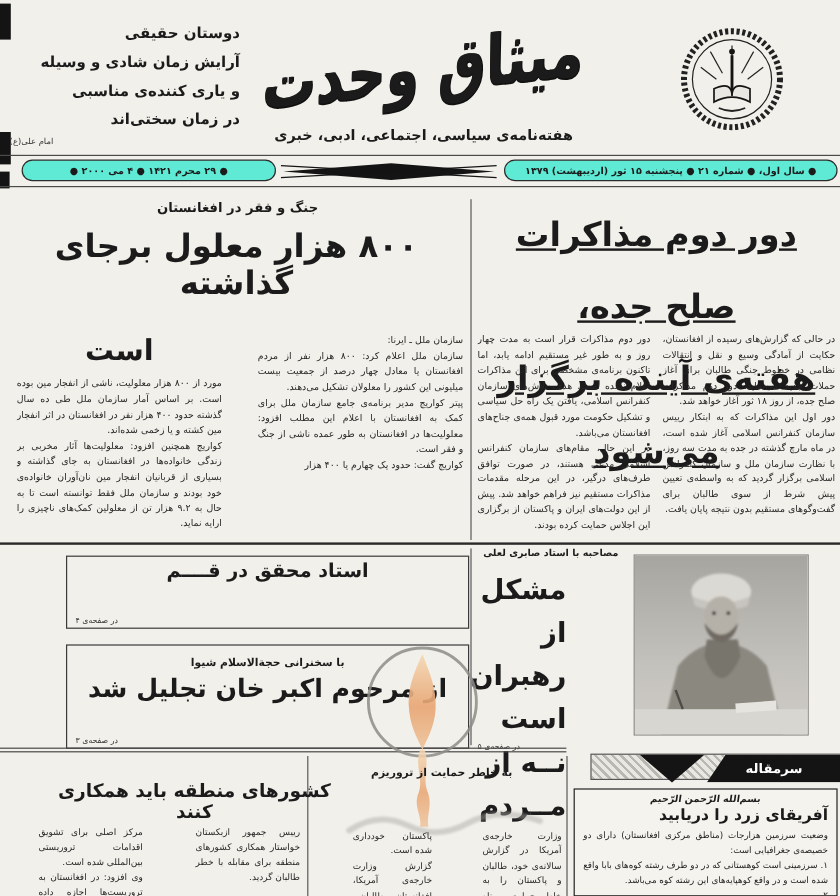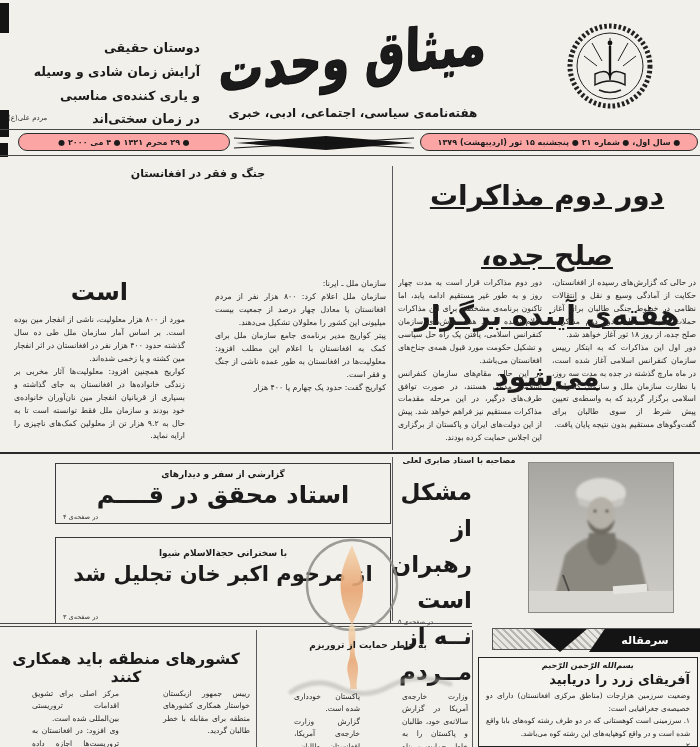--- a/index.html
+++ b/index.html
@@ -9,52 +9,52 @@
     font-family:"DejaVu Sans",sans-serif;margin:0 auto;
   }
   #page *{box-sizing:border-box;}
   .abs{position:absolute;}
 
   
   .mark{background:#141414;}
 
   
   .quote{left:14px;top:16px;width:186px;text-align:right;font-weight:bold;
-         font-size:12.5px;line-height:1.9;white-space:pre-line;margin-top:20px;}
+         font-size:12.5px;line-height:1.9;white-space:pre-line;}
   .quote-attr{left:8px;top:114px;font-size:7px;color:#333;}
   .mast-title{left:222px;top:0px;width:260px;height:112px;display:flex;align-items:center;
       justify-content:center;font-size:45px;font-weight:bold;white-space:nowrap;
       transform:rotate(-6deg) skewX(-7deg) scaleY(1.28);
       text-shadow:1px 0 0 #111, 0 1px 0 #111;}
   .mast-sub{left:228px;top:106px;width:250px;text-align:center;font-weight:bold;font-size:12px;}
   .emblem{left:566px;top:22px;width:88px;height:88px;}
 
   .hrule{background:#4a4a4a;height:1px;}
-  .datebox{height:18px;border:1px solid #2c2c2c;border-radius:9px;background:#fca5a5;
+  .datebox{height:18px;border:1px solid #2c2c2c;border-radius:9px;background:#5eead4;
      display:flex;align-items:center;justify-content:center;font-size:8px;font-weight:bold;}
 
   
   .lead-hl{left:398px;top:166px;width:298px;text-align:center;font-weight:bold;
      font-size:28px;line-height:2.15;white-space:pre-line;text-decoration:underline;}
   .kicker{font-weight:bold;text-align:center;}
   .dis-kick{left:10px;top:167px;width:376px;font-size:11px;}
   .dis-hl{left:8px;top:190px;width:378px;text-align:center;font-weight:bold;font-size:27px;}
 
   .bodytext{font-size:7.8px;line-height:1.66;text-align:justify;white-space:pre-line;
      color:#262626;}
   .cols{display:flex;gap:22px;overflow:hidden;}
   .cols > div{flex:1;overflow:hidden;}
   .subhl{text-align:center;font-weight:bold;font-size:24px;margin:0 0 8px 0;}
 
   .vrule{background:#5a5a5a;width:1px;}
 
   
   .teaser{border:1px solid #3a3a3a;background:transparent;}
   .teaser .kicker{font-size:9px;margin-top:5px;}
-  .teaser .title{text-align:center;font-weight:bold;font-size:24px;margin-top:2px;}
+  .teaser .title{text-align:center;font-weight:bold;font-size:16px;margin-top:2px;}
   .pageref{position:absolute;left:7px;bottom:2px;font-size:6.5px;color:#333;}
 
   
   .int-kick{left:396px;top:456px;width:126px;font-size:8px;font-weight:bold;text-align:center;}
   .int-lines{left:384px;top:474px;width:88px;text-align:right;font-weight:bold;
      font-size:23px;line-height:36px;white-space:pre-line;}
   .int-ref{left:398px;top:618px;font-size:6.5px;color:#333;}
   .photo{left:528px;top:462px;width:146px;height:151px;border:1px solid #8a8a86;}
 
   
@@ -68,40 +68,40 @@
      color:#fff;font-size:11px;font-weight:bold;display:flex;align-items:center;
      justify-content:center;clip-path:polygon(14% 0,100% 0,100% 100%,0 100%);}
   .edit-box{left:478px;top:657px;width:220px;height:90px;border:1.5px solid #222;
      padding:3px 7px;overflow:hidden;background:#f5f3ee;}
   .bismillah{text-align:center;font-size:8px;font-weight:bold;transform:skewX(-8deg);}
   .edit-title{text-align:right;font-weight:bold;font-size:13px;margin:2px 0 3px;}
   .edit-body{font-size:7.3px;line-height:1.72;text-align:justify;white-space:pre-line;}
 
   
   .bot-kick{font-size:9px;}
-  .bot-title{text-align:center;font-weight:bold;font-size:15.5px;}
+  .bot-title{text-align:center;font-weight:bold;font-size:15.5px;margin-left:36px;}
   .bot-body{font-size:7.5px;padding-left:32px;}
   .ghost{opacity:.45;filter:blur(1px);}
   .flame{z-index:3;pointer-events:none;}
   .over{z-index:4;}
 </style>
 </head>
 <body>
 
 <div id="page">
 
   <div class="abs mark" style="left:0;top:3px;width:9px;height:30px;"></div>
   <div class="abs mark" style="left:0;top:110px;width:9px;height:27px;"></div>
   <div class="abs mark" style="left:0;top:143px;width:8px;height:14px;"></div>
 
   <div class="abs quote">دوستان حقیقی
 آرایش زمان شادی و وسیله
 و یاری کننده‌ی مناسبی
 در زمان سختی‌اند</div>
-  <div class="abs quote-attr">مردم علی(ع)</div>
+  <div class="abs quote-attr">امام علی(ع)</div>
   <div class="abs mast-title">میثاق وحدت</div>
   <div class="abs mast-sub">هفته‌نامه‌ی سیاسی، اجتماعی، ادبی، خبری</div>
 
   <div class="abs emblem">
     <svg width="88" height="88" viewBox="0 0 88 88">
       <circle cx="44" cy="44" r="40" fill="none" stroke="#222" stroke-width="5" stroke-dasharray="2.6 2.2"></circle>
       <circle cx="44" cy="44" r="33" fill="none" stroke="#222" stroke-width="1"></circle>
       <g stroke="#222" stroke-width="1">
         <line x1="44" y1="38" x2="44" y2="16"></line>
         <line x1="36" y1="39" x2="26" y2="21"></line>
@@ -132,38 +132,38 @@
   <div class="abs lead-hl">دور دوم مذاکرات صلح جده،
 هفته‌ی آینده برگزار می‌شود</div>
   <div class="abs cols" style="left:398px;top:277px;width:298px;height:172px;gap:10px;">
     <div class="bodytext">در حالی که گزارش‌های رسیده از افغانستان، حکایت از آمادگی وسیع و نقل و انتقالات نظامی در خطوط جنگی طالبان برای آغاز حملات جدید می‌نماید، دور دوم مذاکرات صلح جده، از روز ۱۸ ثور آغاز خواهد شد.
 دور اول این مذاکرات که به ابتکار رییس سازمان کنفرانس اسلامی آغاز شده است، در ماه مارچ گذشته در جده به مدت سه روز، با نظارت سازمان ملل و سازمان کنفرانس اسلامی برگزار گردید که به واسطه‌ی تعیین پیش شرط از سوی طالبان برای گفت‌وگوهای مستقیم بدون نتیجه پایان یافت.</div>
     <div class="bodytext">دور دوم مذاکرات قرار است به مدت چهار روز و به طور غیر مستقیم ادامه یابد، اما تاکنون برنامه‌ی مشخصی برای این مذاکرات اعلام نشده است. هدف تلاش‌های سازمان کنفرانس اسلامی، یافتن یک راه حل سیاسی و تشکیل حکومت مورد قبول همه‌ی جناح‌های افغانستان می‌باشد.
 در این حال، مقام‌های سازمان کنفرانس اسلامی مدعی هستند، در صورت توافق طرف‌های درگیر، در این مرحله مقدمات مذاکرات مستقیم نیز فراهم خواهد شد. پیش از این دولت‌های ایران و پاکستان از برگزاری این اجلاس حمایت کرده بودند.</div>
   </div>
 
   <div class="abs kicker dis-kick">جنگ و فقر در افغانستان</div>
+  <div class="abs dis-hl">۸۰۰ هزار معلول برجای گذاشته</div>
   <div class="abs cols" style="left:14px;top:278px;width:372px;height:174px;gap:30px;">
     <div class="bodytext" style="flex:0 0 46%;">سازمان ملل ـ ایرنا:
 سازمان ملل اعلام کرد: ۸۰۰ هزار نفر از مردم افغانستان یا معادل چهار درصد از جمعیت بیست میلیونی این کشور را معلولان تشکیل می‌دهند.
 پیتر کواریج مدیر برنامه‌ی جامع سازمان ملل برای کمک به افغانستان با اعلام این مطلب افزود: معلولیت‌ها در افغانستان به طور عمده ناشی از جنگ و فقر است.
 کواریج گفت: حدود یک چهارم یا ۴۰۰ هزار</div>
     <div style="flex:1;overflow:hidden;">
       <div class="subhl">است</div>
       <div class="bodytext">مورد از ۸۰۰ هزار معلولیت، ناشی از انفجار مین بوده است. بر اساس آمار سازمان ملل طی ده سال گذشته حدود ۴۰۰ هزار نفر در افغانستان در اثر انفجار مین کشته و یا زخمی شده‌اند.
 کواریج همچنین افزود: معلولیت‌ها آثار مخربی بر زندگی خانواده‌ها در افغانستان به جای گذاشته و بسیاری از قربانیان انفجار مین نان‌آوران خانواده‌ی خود بودند و سازمان ملل فقط توانسته است تا به حال به ۹.۲ هزار تن از معلولین کمک‌های ناچیزی را ارایه نماید.</div>
     </div>
   </div>
 
   <div class="abs vrule" style="left:392px;top:166px;height:284px;"></div>
   <div class="abs" style="left:0;top:452px;width:700px;height:2px;background:#2a2a2a;"></div>
   <div class="abs vrule" style="left:392px;top:457px;height:164px;"></div>
 
   <div class="abs teaser" style="left:55px;top:463px;width:336px;height:61px;">
-    <div class="kicker">گزارشی از سفر و دیدارهای</div>
     <div class="title">استاد محقق در قــــم</div>
     <div class="pageref">در صفحه‌ی ۴</div>
   </div>
   <div class="abs teaser" style="left:55px;top:537px;width:336px;height:87px;">
     <div class="kicker" style="margin-top:10px;">با سخنرانی حجةالاسلام شیوا</div>
     <div class="title" style="font-size:21px;margin-top:4px;">از مرحوم اکبر خان تجلیل شد</div>
     <div class="pageref">در صفحه‌ی ۳</div>
   </div>
 
   <div class="abs flame" style="left:300px;top:535px;width:104px;height:155px;">

